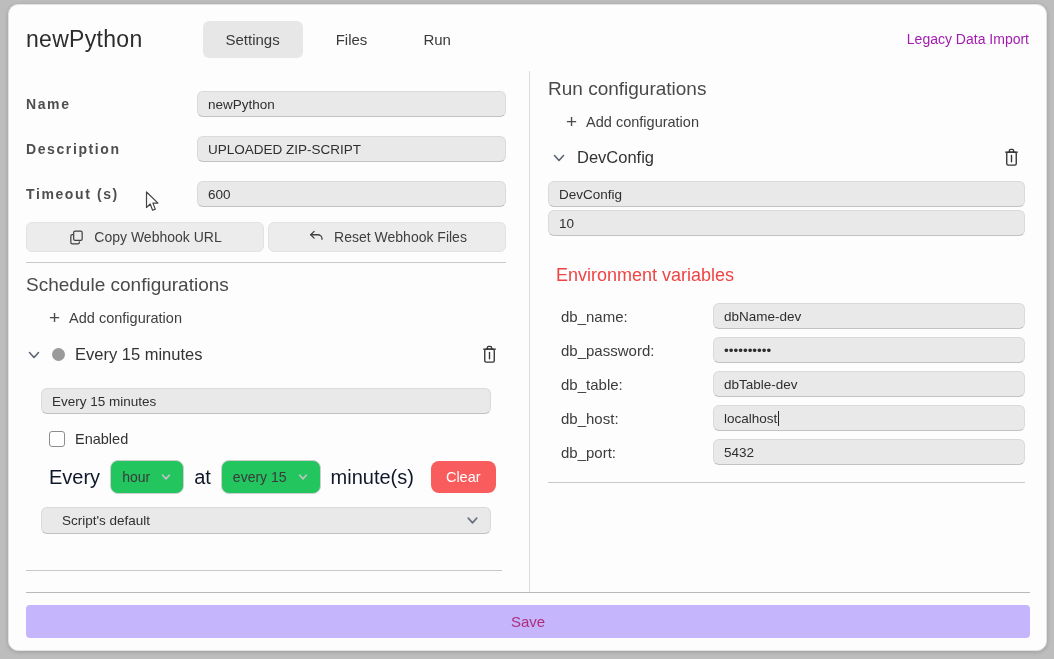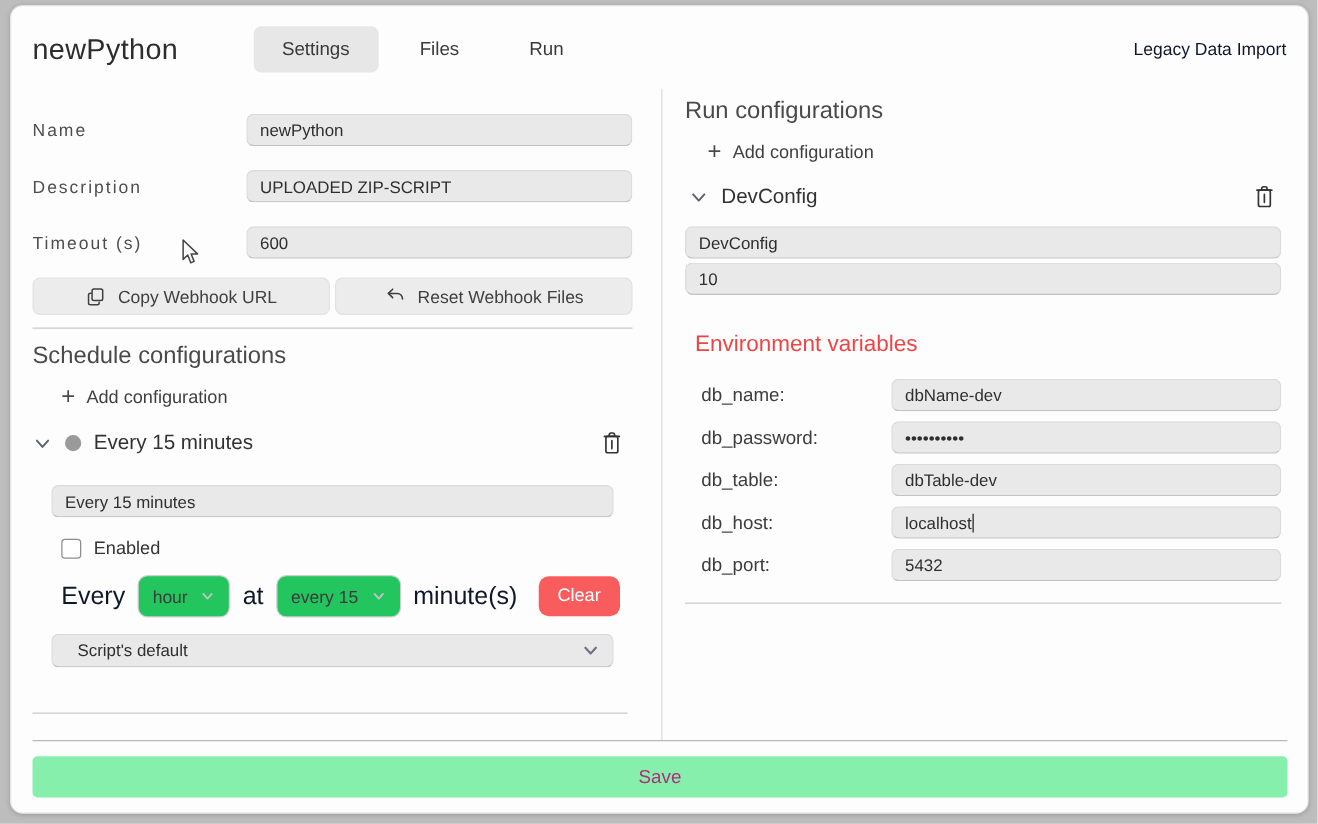--- a/index.html
+++ b/index.html
@@ -16,34 +16,34 @@
     background:#fdfdfe; border-radius:10px; border:1px solid #e3e3e3;
     box-shadow:0 1px 4px rgba(0,0,0,.18);
   }
   
   .header { position:absolute; left:17px; right:17px; top:13px; height:42px;
             display:flex; align-items:center; }
   .page-title { font-size:23px; color:#2d2d2d; letter-spacing:.3px; }
   .tabs { display:flex; align-items:center; margin-left:60px; gap:10px; }
   .tab { font-size:15px; color:#3a3a3a; padding:10px 23px; border-radius:6px; cursor:pointer; }
   .tab.active { background:#e7e7e7; }
-  .legacy-link { margin-left:auto; font-size:14px; color:#0f172a; cursor:pointer; }
+  .legacy-link { margin-left:auto; font-size:14px; color:#a21caf; cursor:pointer; }
   
   .left-col  { position:absolute; left:17px;  top:66px; width:480px; }
   .right-col { position:absolute; left:539px; top:66px; width:477px; }
   .v-divider { position:absolute; left:520px; top:66px; width:1px; height:521px; background:#dcdcdc; }
   .h-divider { height:1px; background:#c9c9c9; }
   
   .text-input {
     background:#e9e9e9; border:1px solid #dadada; border-bottom-color:#c2c2c2;
     border-radius:6px; height:26px; display:flex; align-items:center;
     padding:0 10px; font-size:13.5px; color:#2f2f2f; overflow:hidden; white-space:nowrap;
   }
   .form-row { display:flex; align-items:center; margin-bottom:19px; }
-  .form-label { width:171px; font-size:14px; color:#4e4e4e; letter-spacing:1.6px; flex:none; }
+  .form-label { width:171px; font-size:14px; color:#4e4e4e; letter-spacing:1.6px; flex:none;font-weight:bold; }
   .form-row .text-input { flex:1; }
   
   .btn-row { display:flex; gap:4px; margin-top:15px; }
   .gray-btn {
     flex:1; height:30px; background:#ececec; border:1px solid #e2e2e2; border-radius:6px;
     display:flex; align-items:center; justify-content:center; gap:9px;
     font-size:14px; color:#3f3f3f; cursor:pointer;
   }
   .gray-btn svg { flex:none; }
   
@@ -80,21 +80,21 @@
   
   .env-heading { font-size:18px; color:#ef4444; margin-left:8px; }
   .env-row { display:flex; align-items:center; margin-bottom:8px; }
   .env-label { width:165px; padding-left:13px; font-size:15px; color:#3c3c3c; flex:none; }
   .env-row .text-input { flex:1; }
   .text-caret { width:1px; height:15px; background:#222; margin-left:1px; }
   
   .bottom-divider { position:absolute; left:17px; width:1004px; top:587px; height:1px; background:#b9b9b9; }
   .save-bar {
     position:absolute; left:17px; width:1004px; top:600px; height:33px;
-    background:#86efac; border-radius:4px; display:flex; align-items:center; justify-content:center;
+    background:#c4b5fd; border-radius:4px; display:flex; align-items:center; justify-content:center;
     font-size:15px; color:#ad2f7c; cursor:pointer;
   }
   
   .mouse-cursor { position:absolute; left:136px; top:186px; pointer-events:none; }
 </style>
 </head>
 <body>
 
 <div class="card">
 

